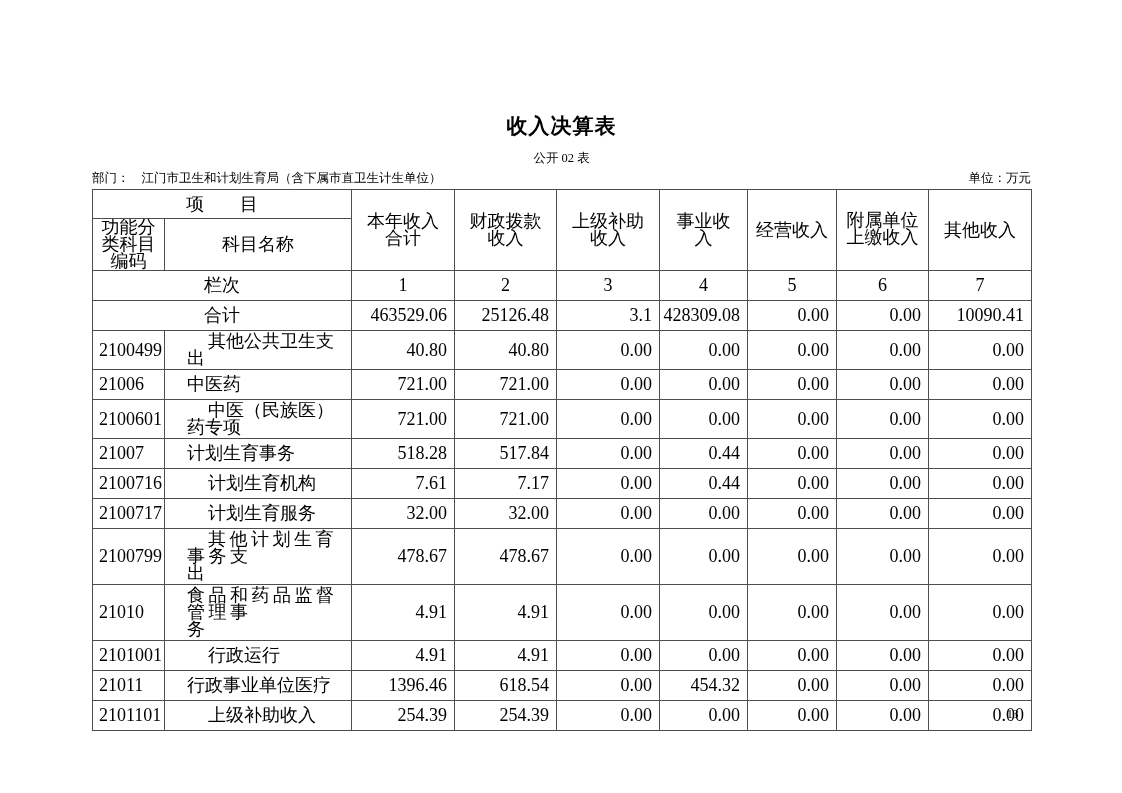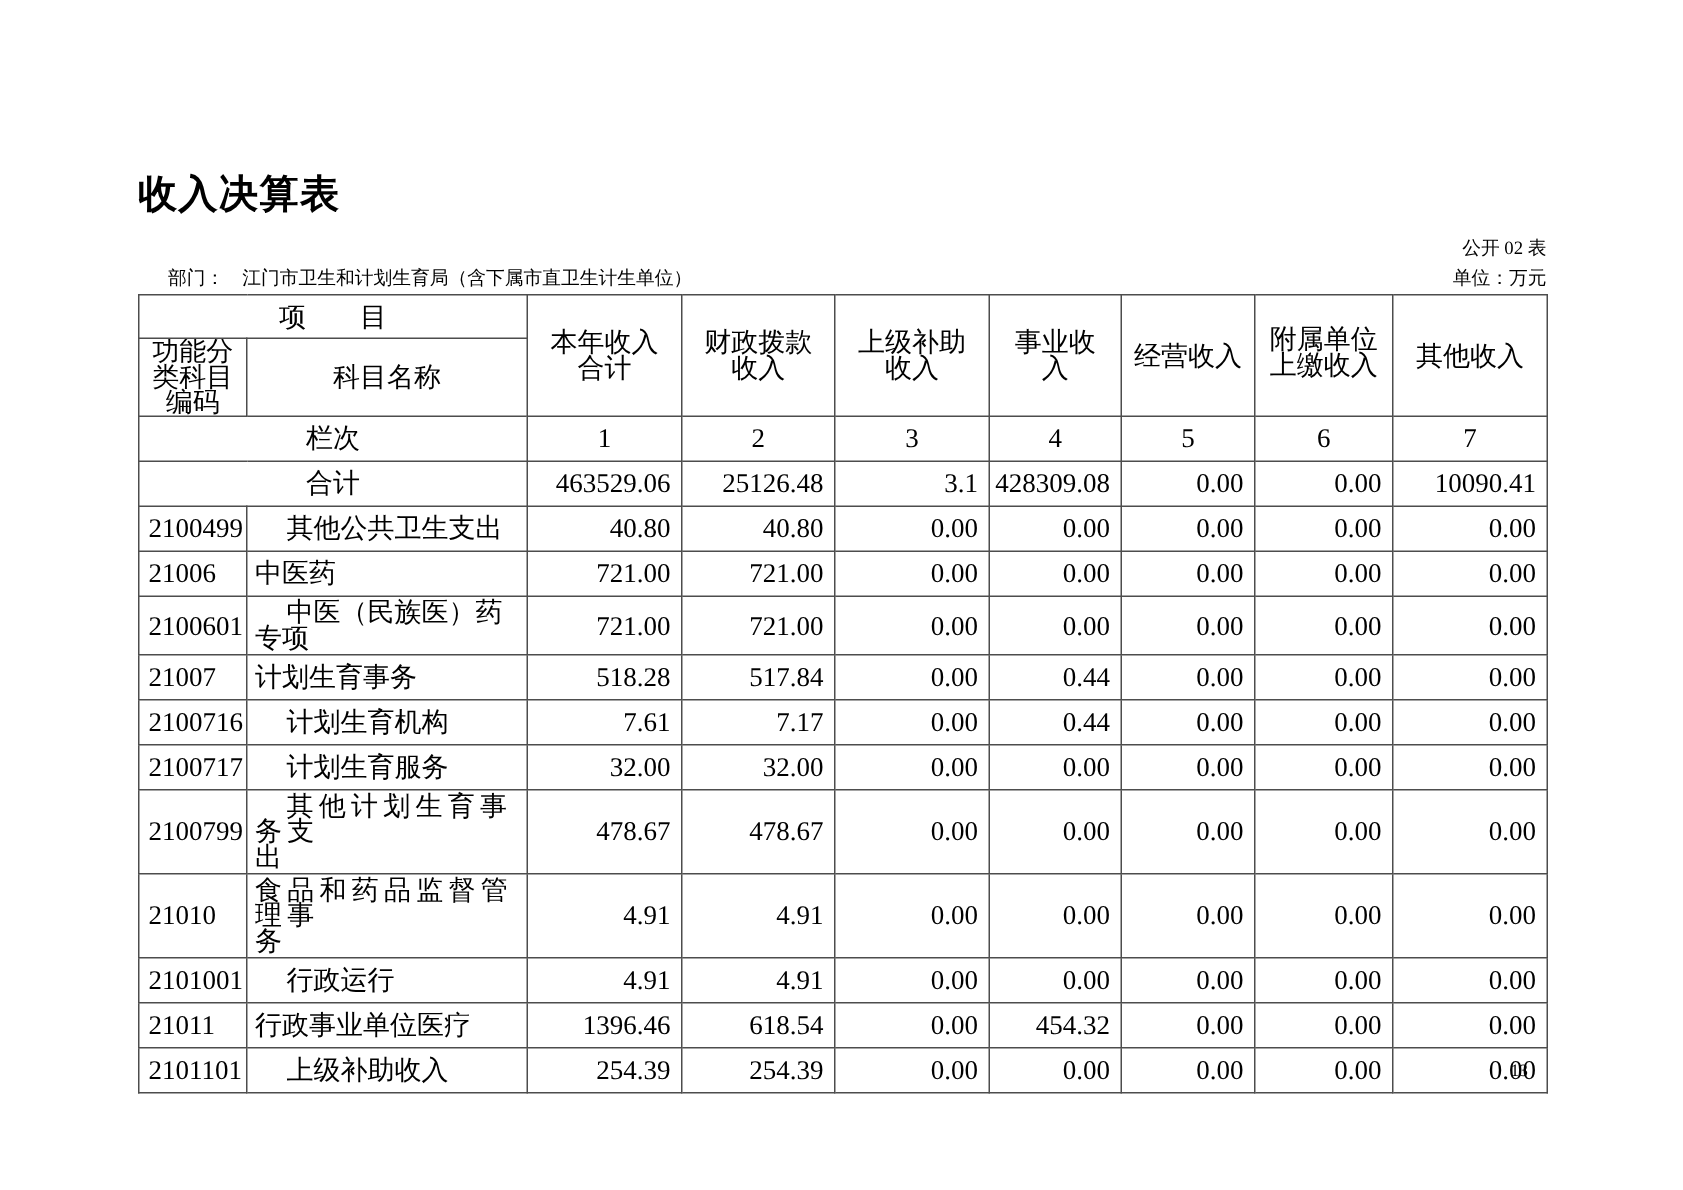--- a/index.html
+++ b/index.html
@@ -16,38 +16,37 @@
     overflow: hidden;
   }
   .content {
     position: absolute;
     left: 92px;
     top: 0;
     width: 939px;
   }
   .title {
     margin-top: 112px;
-    text-align: left;
-    font-size: 26px;
+    text-align: center;
+    font-size: 21px;
     font-weight: bold;
     letter-spacing: 1px;
   }
   .form-code {
     margin-top: 10px;
-    text-align: right;
+    text-align: center;
     font-size: 12.5px;
   }
   .meta {
     margin-top: 3px;
     margin-bottom: 2px;
     display: flex;
     justify-content: space-between;
     align-items: flex-end;
     font-size: 12.5px;
-    margin-left: 20px;
   }
   .dept-label { margin-right: 12px; }
   table.budget {
     border-collapse: collapse;
     table-layout: fixed;
     width: 939px;
     font-size: 18px;
   }
   table.budget th, table.budget td {
     border: 1px solid #4d4d4d;
@@ -58,21 +57,21 @@
   }
   thead tr.r1 { height: 29px; }
   thead tr.r2 { height: 45px; }
   tr.rank-row { height: 30px; }
   tbody tr { height: 30px; }
   th.colhead { text-align: center; padding: 0 8px; }
   th.codehead { padding: 0 6px; }
   th.wraphead { padding: 0 9px; font-family: Liberation Mono, monospace; }
   td.rank-label, td.rank-num { text-align: center; }
   td.code { text-align: left; padding-left: 6px; }
-  td.name { text-align: left; padding: 2px 4px 2px 5px; }
+  td.name { text-align: left; padding: 2px 4px 2px 22px; }
   .name-inner { display: block; }
   .name-inner.indent { text-indent: 21px; }
   .name-inner.spread { letter-spacing: 3.5px; }
   td.num { text-align: right; padding-right: 7px; }
   td.total-label { text-align: center; margin-left: 24px; }
   .pagenum {
     position: absolute;
     top: 708px;
     left: 1007px;
     font-size: 11.5px;

